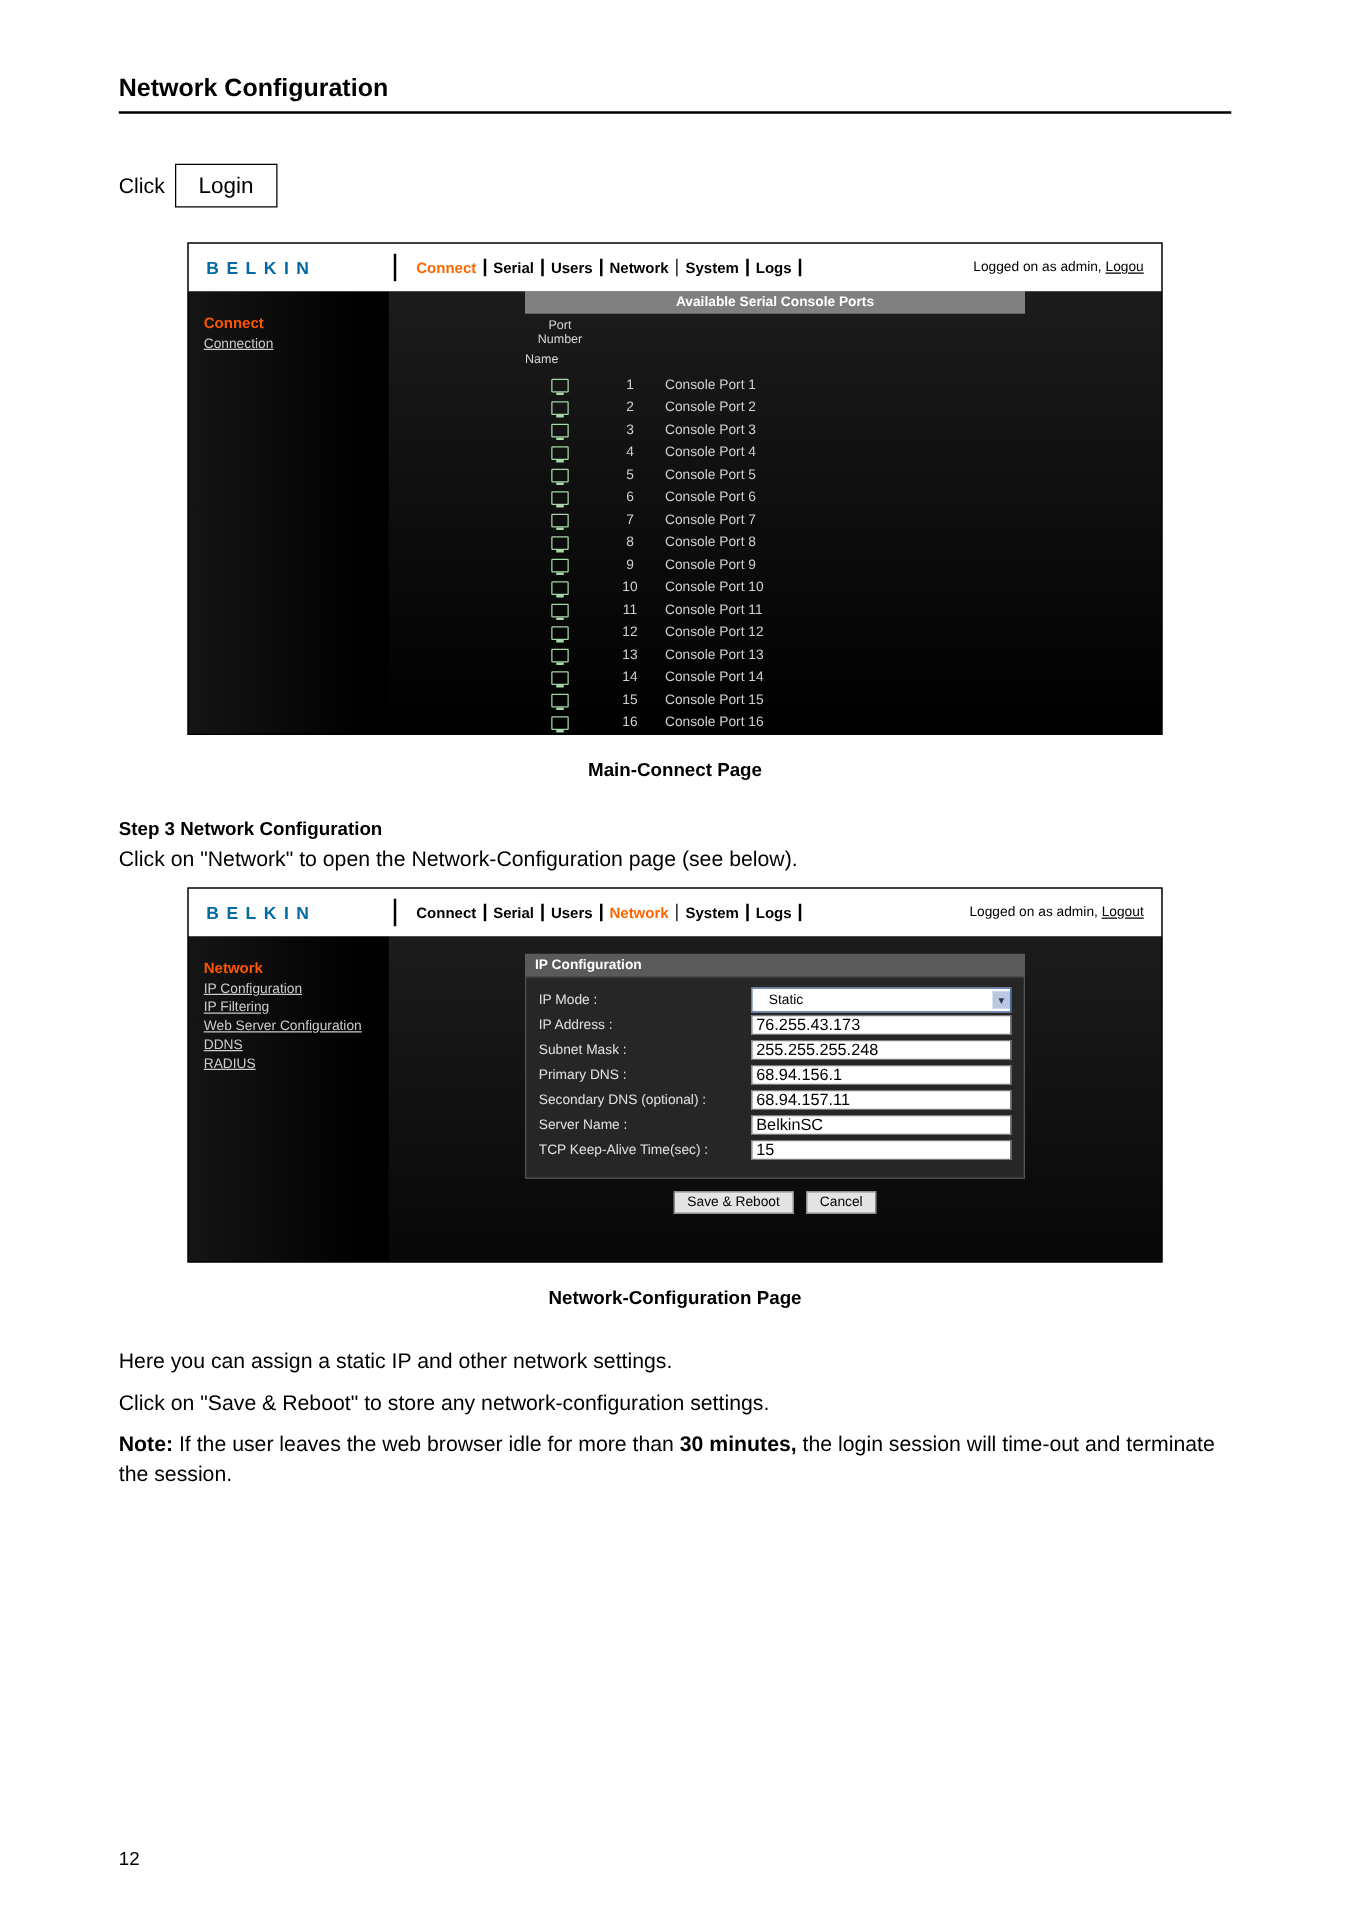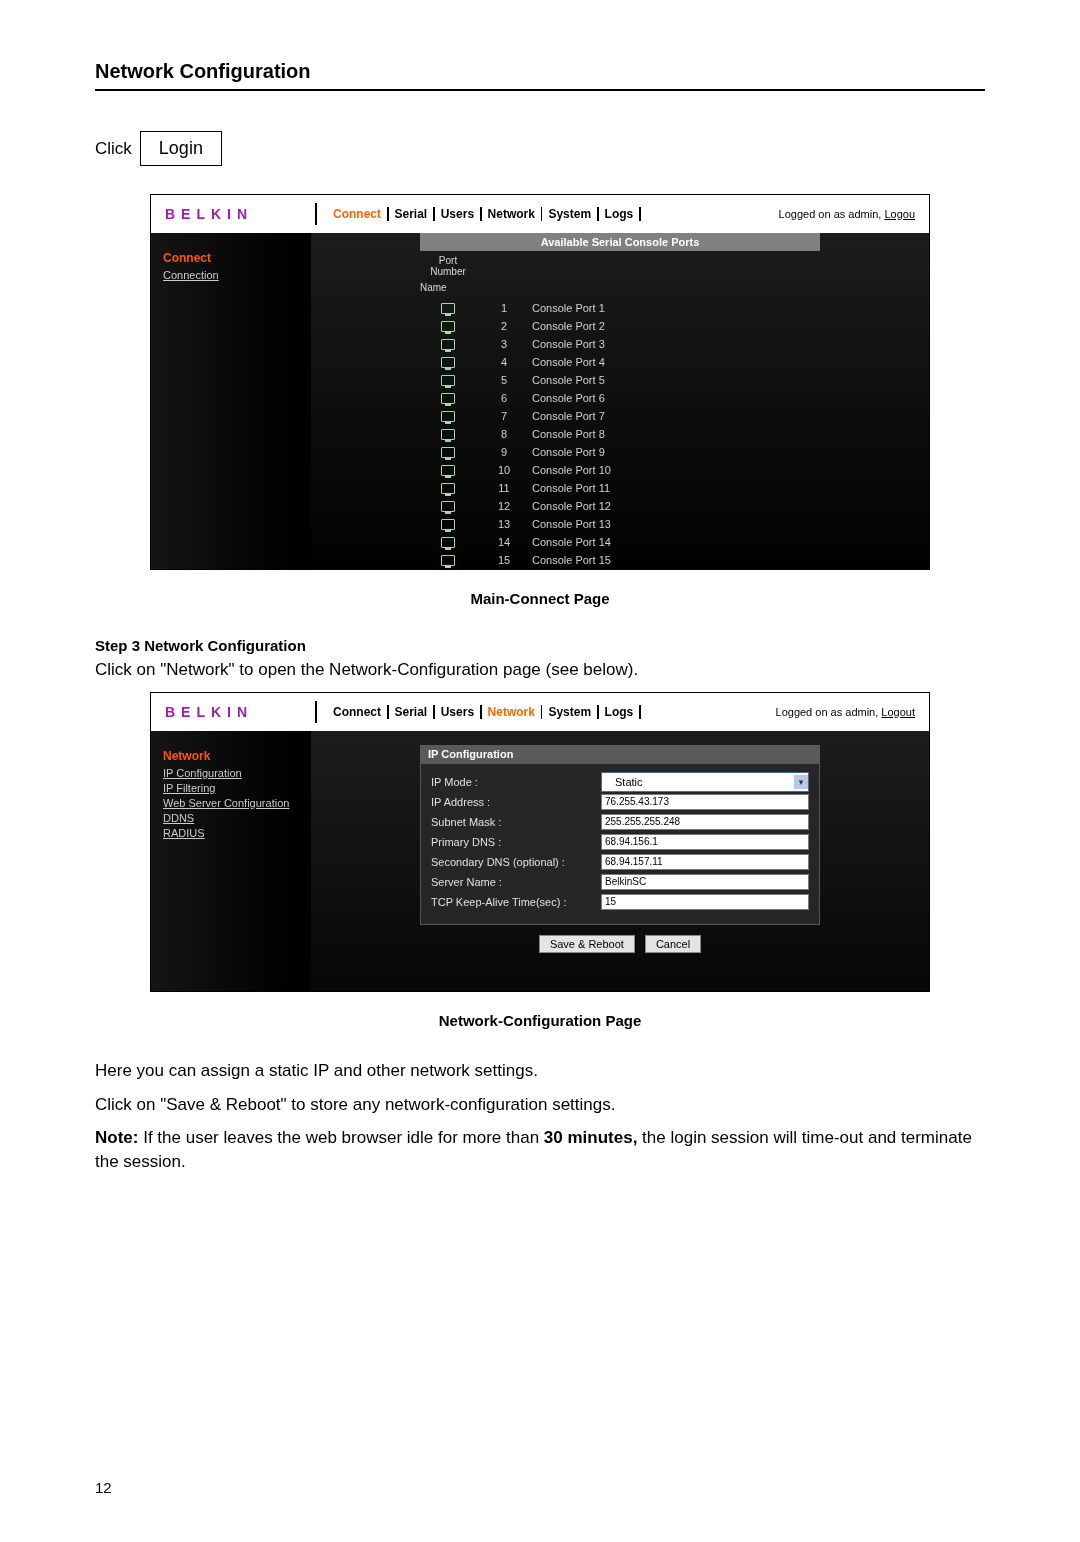--- a/index.html
+++ b/index.html
@@ -7,21 +7,21 @@
   .page { width: 1080px; min-height: 1542px; padding: 60px 95px 50px 95px; position: relative; }
   .section-title { font-size: 20px; font-weight: bold; margin-bottom: 6px; }
   .title-rule { border: none; border-top: 2px solid #000; margin-bottom: 40px; }
 
   .click-row { display: flex; align-items: center; gap: 8px; margin-bottom: 28px; font-size: 17px; }
   .login-box { border: 1.5px solid #000; padding: 6px 18px; font-size: 18px; }
 
   
   .screenshot { border: 1px solid #000; background: #000; display: flex; flex-direction: column; margin: 0 auto; width: 780px; }
   .belkin-bar { background: #fff; height: 38px; display: flex; align-items: center; padding: 0 14px; position: relative; }
-  .belkin-logo { font-weight: bold; letter-spacing: 6px; font-size: 14px; color: #a21caf; width: 140px; }
+  .belkin-logo { font-weight: bold; letter-spacing: 6px; font-size: 14px; color: #0369a1; width: 140px; }
   .vsep { width: 2px; height: 22px; background: #000; margin: 0 10px; }
   .top-tabs { display: flex; align-items: center; gap: 0; }
   .tab { font-size: 12px; font-weight: bold; color: #000; padding: 0 6px; }
   .tab.active { color: #ff6600; }
   .tab-sep { width: 1.5px; height: 14px; background: #000; }
   .logged-on { position: absolute; right: 14px; font-size: 11px; color: #000; }
   .logged-on .u { text-decoration: underline; }
 
   .shot-body { display: flex; min-height: 300px; }
   .side { width: 160px; background: linear-gradient(to right,#151515,#000 140px); padding: 18px 12px; }
@@ -47,21 +47,21 @@
 
   .step-head { font-weight: bold; font-size: 15px; margin-bottom: 4px; }
   .body-text { font-size: 17px; line-height: 1.4; margin-bottom: 10px; }
 
   
   .cfg-panel { width: 400px; margin-top: 0; }
   .cfg-title { background: #5a5a5a; color: #fff; font-size: 11px; font-weight: bold; padding: 3px 8px; }
   .cfg-body { background: #262626; padding: 8px 10px 12px 10px; border: 1px solid #555; }
   .cfg-row { display: flex; align-items: center; height: 20px; font-size: 11px; }
   .cfg-label { width: 170px; color: #e0e0e0; }
-  .cfg-input { flex: 1; background: #fff; color: #000; font-size: 10px; height: 16px; border: 1px solid #7a7a7a; padding: 0 3px; display: flex; align-items: center; }
+  .cfg-input { flex: 1; background: #fff; color: #000; font-size: 13px; height: 16px; border: 1px solid #7a7a7a; padding: 0 3px; display: flex; align-items: center; }
   .cfg-select { flex: 1; background: #fff; color: #000; font-size: 11px; height: 20px; border: 1px solid #4a6a9a; display: flex; align-items: center; justify-content: space-between; padding-left: 13px; }
   .sel-btn { width: 14px; height: 14px; background: #b8c8e0; color: #334; font-size: 9px; display:flex; align-items:center; justify-content:center; }
   .cfg-buttons { display: flex; justify-content: center; gap: 10px; padding: 10px 0 24px 0; }
   .cfg-btn { background: #e4e4e4; border: 1px solid #888; font-size: 11px; padding: 2px 10px; color: #000; }
 
   .page-num { position: absolute; bottom: 46px; left: 95px; font-size: 15px; }
 </style>
 </head>
 <body>
 
@@ -211,20 +211,27 @@
                 </div>
                 <div class="port-num">14</div>
                 <div class="port-name">Console Port 14</div>
               </div>
               <div class="port-row">
                 <div class="port-icon">
                   <span class="term-icon"></span>
                 </div>
                 <div class="port-num">15</div>
                 <div class="port-name">Console Port 15</div>
+              </div>
+              <div class="port-row">
+                <div class="port-icon">
+                  <span class="term-icon"></span>
+                </div>
+                <div class="port-num">16</div>
+                <div class="port-name">Console Port 16</div>
               </div>
             </div>
         </div>
       </div>
     </div>
   </div>
   <div class="caption">Main-Connect Page</div>
 
   <div class="step-head">Step 3 Network Configuration</div>
   <div class="body-text">Click on "Network" to open the Network-Configuration page (see below).</div>

